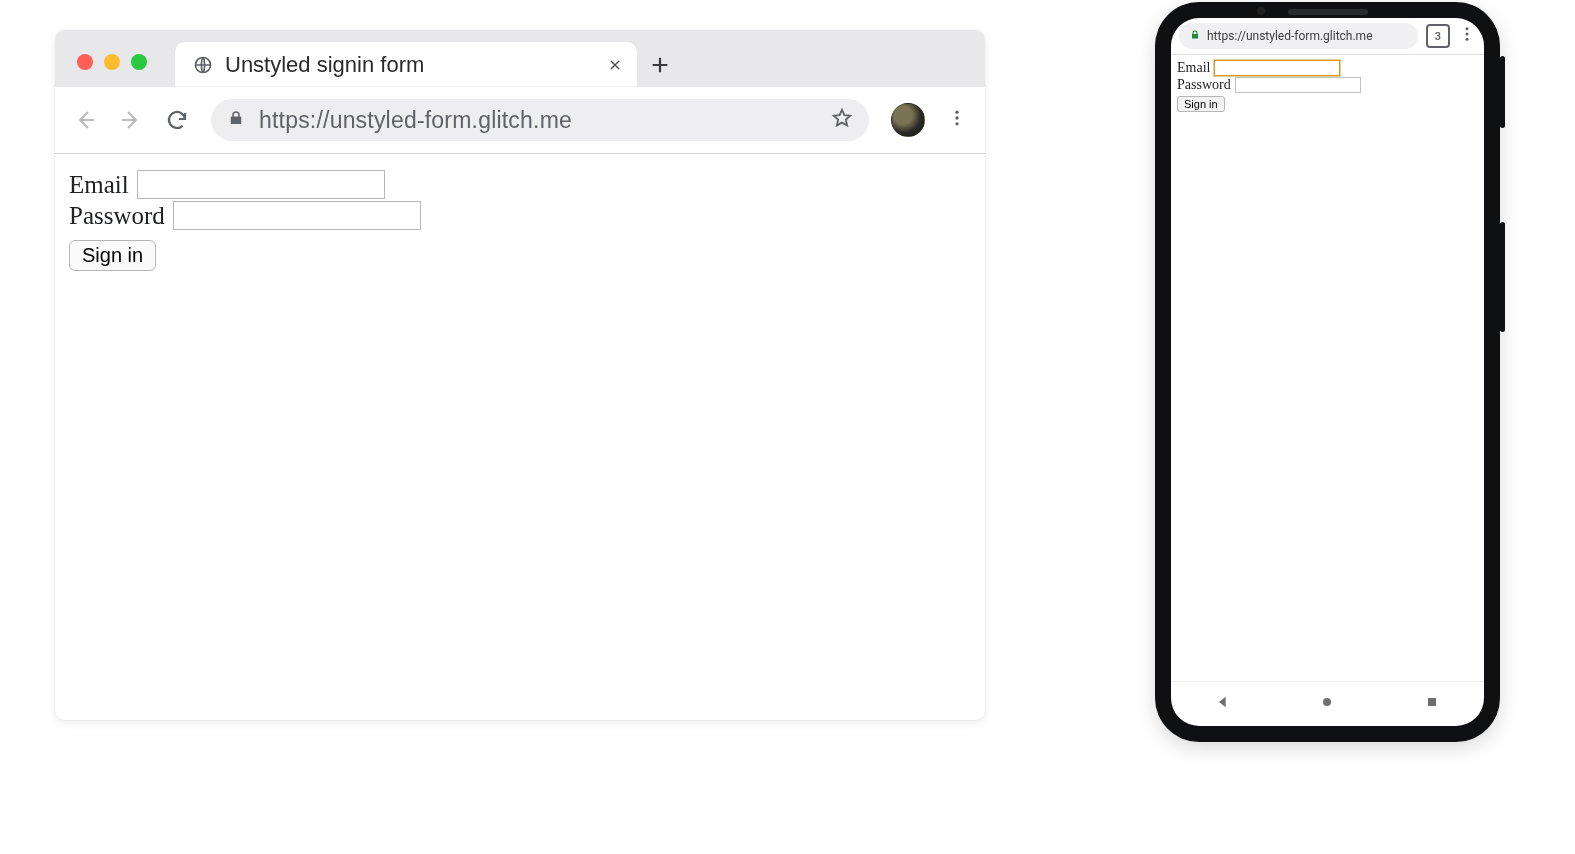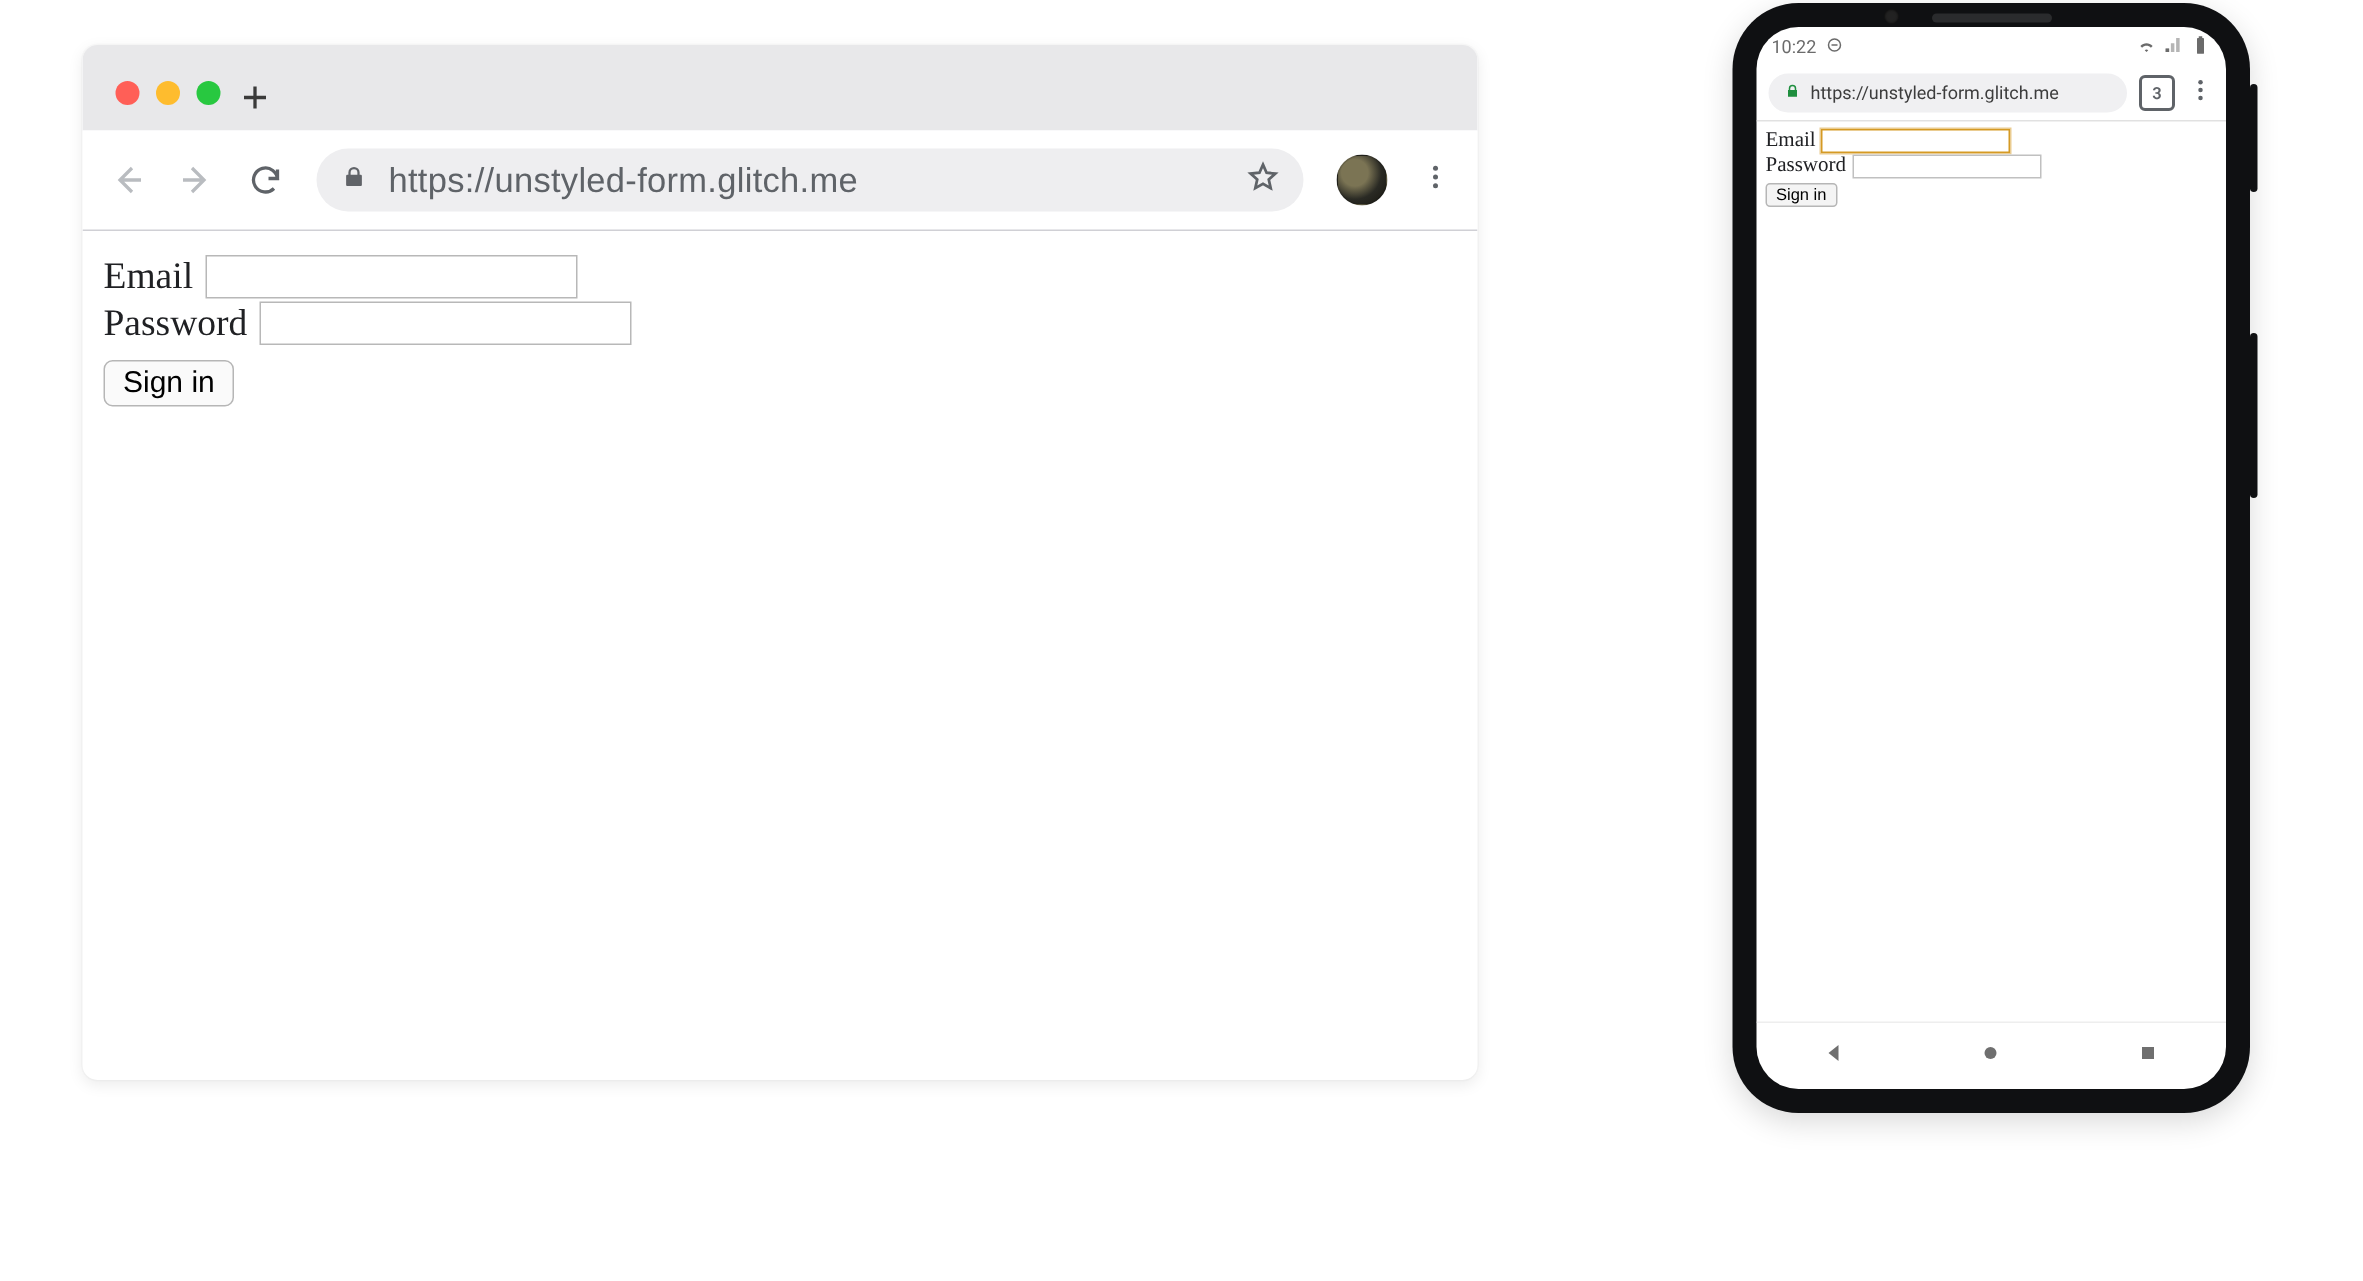--- a/index.html
+++ b/index.html
@@ -253,20 +253,34 @@
 
 <div class="stage">
 
   <div class="browser">
     <div class="br-top">
       <div class="traffic">
         <div class="tl red"></div>
         <div class="tl amber"></div>
         <div class="tl green"></div>
       </div>
+      <div class="tab">
+        <span class="favicon">
+          <svg viewBox="0 0 24 24" fill="none" stroke="currentColor" stroke-width="2">
+            <circle cx="12" cy="12" r="9"></circle>
+            <path d="M3 12h18M12 3c2.5 3 2.5 15 0 18M12 3c-2.5 3-2.5 15 0 18"></path>
+          </svg>
+        </span>
+        <span class="title">Unstyled signin form</span>
+        <span class="close">
+          <svg viewBox="0 0 24 24" width="14" height="14" stroke="currentColor" stroke-width="2.4" fill="none">
+            <path d="M5 5l14 14M19 5L5 19"></path>
+          </svg>
+        </span>
+      </div>
       <div class="newtab">
         <svg viewBox="0 0 24 24" width="22" height="22" stroke="currentColor" stroke-width="2.4" fill="none">
           <path d="M12 4v16M4 12h16"></path>
         </svg>
       </div>
     </div>
 
     <div class="br-toolbar">
       <span class="tb-icon disabled">
         <svg viewBox="0 0 24 24" fill="none" stroke="currentColor" stroke-width="2.2">
@@ -317,49 +331,20 @@
         <input id="pwd" type="password" style="">
       </div>
       <button class="signin-btn">Sign in</button>
     </div>
   </div>
 
   <div class="phone">
     <div class="earpiece"></div>
     <div class="cam"></div>
     <div class="screen">
-      <div class="statusbar">
-        <div class="sb-left">
-          <span>10:22</span>
-          <span>
-            <svg viewBox="0 0 24 24" width="12" height="12" fill="none" stroke="currentColor" stroke-width="2">
-                <circle cx="12" cy="12" r="8"></circle>
-                <path d="M8 12h8"></path>
-              </svg>
-          </span>
-        </div>
-        <div class="sb-right">
-          <span>
-            <svg viewBox="0 0 24 24" fill="currentColor">
-                <path d="M12 20l-2-2c1.1-1.1 2.9-1.1 4 0l-2 2zm-5-5l-2-2c3.9-3.9 10.1-3.9 14 0l-2 2c-2.8-2.8-7.2-2.8-10 0z"></path>
-              </svg>
-          </span>
-          <span>
-            <svg viewBox="0 0 24 24" fill="currentColor">
-                <path d="M3 20h4v-4H3v4zm6 0h4V10H9v10zm6 0h4V4h-4v16z" opacity=".5"></path>
-                <path d="M3 20h4v-4H3v4z"></path>
-              </svg>
-          </span>
-          <span>
-            <svg viewBox="0 0 24 24" fill="currentColor">
-                <path d="M15 4h-1V2h-4v2H9a1 1 0 00-1 1v16a1 1 0 001 1h6a1 1 0 001-1V5a1 1 0 00-1-1z"></path>
-              </svg>
-          </span>
-        </div>
-      </div>
 
       <div class="m-toolbar">
         <div class="m-addr">
           <span class="mlock">
             <svg viewBox="0 0 24 24" width="12" height="12" fill="currentColor">
                 <path d="M7 10V8a5 5 0 0110 0v2h1v9H6v-9h1zm2 0h6V8a3 3 0 00-6 0v2z"></path>
               </svg>
           </span>
           <span class="murl">https://unstyled-form.glitch.me</span>
         </div>

